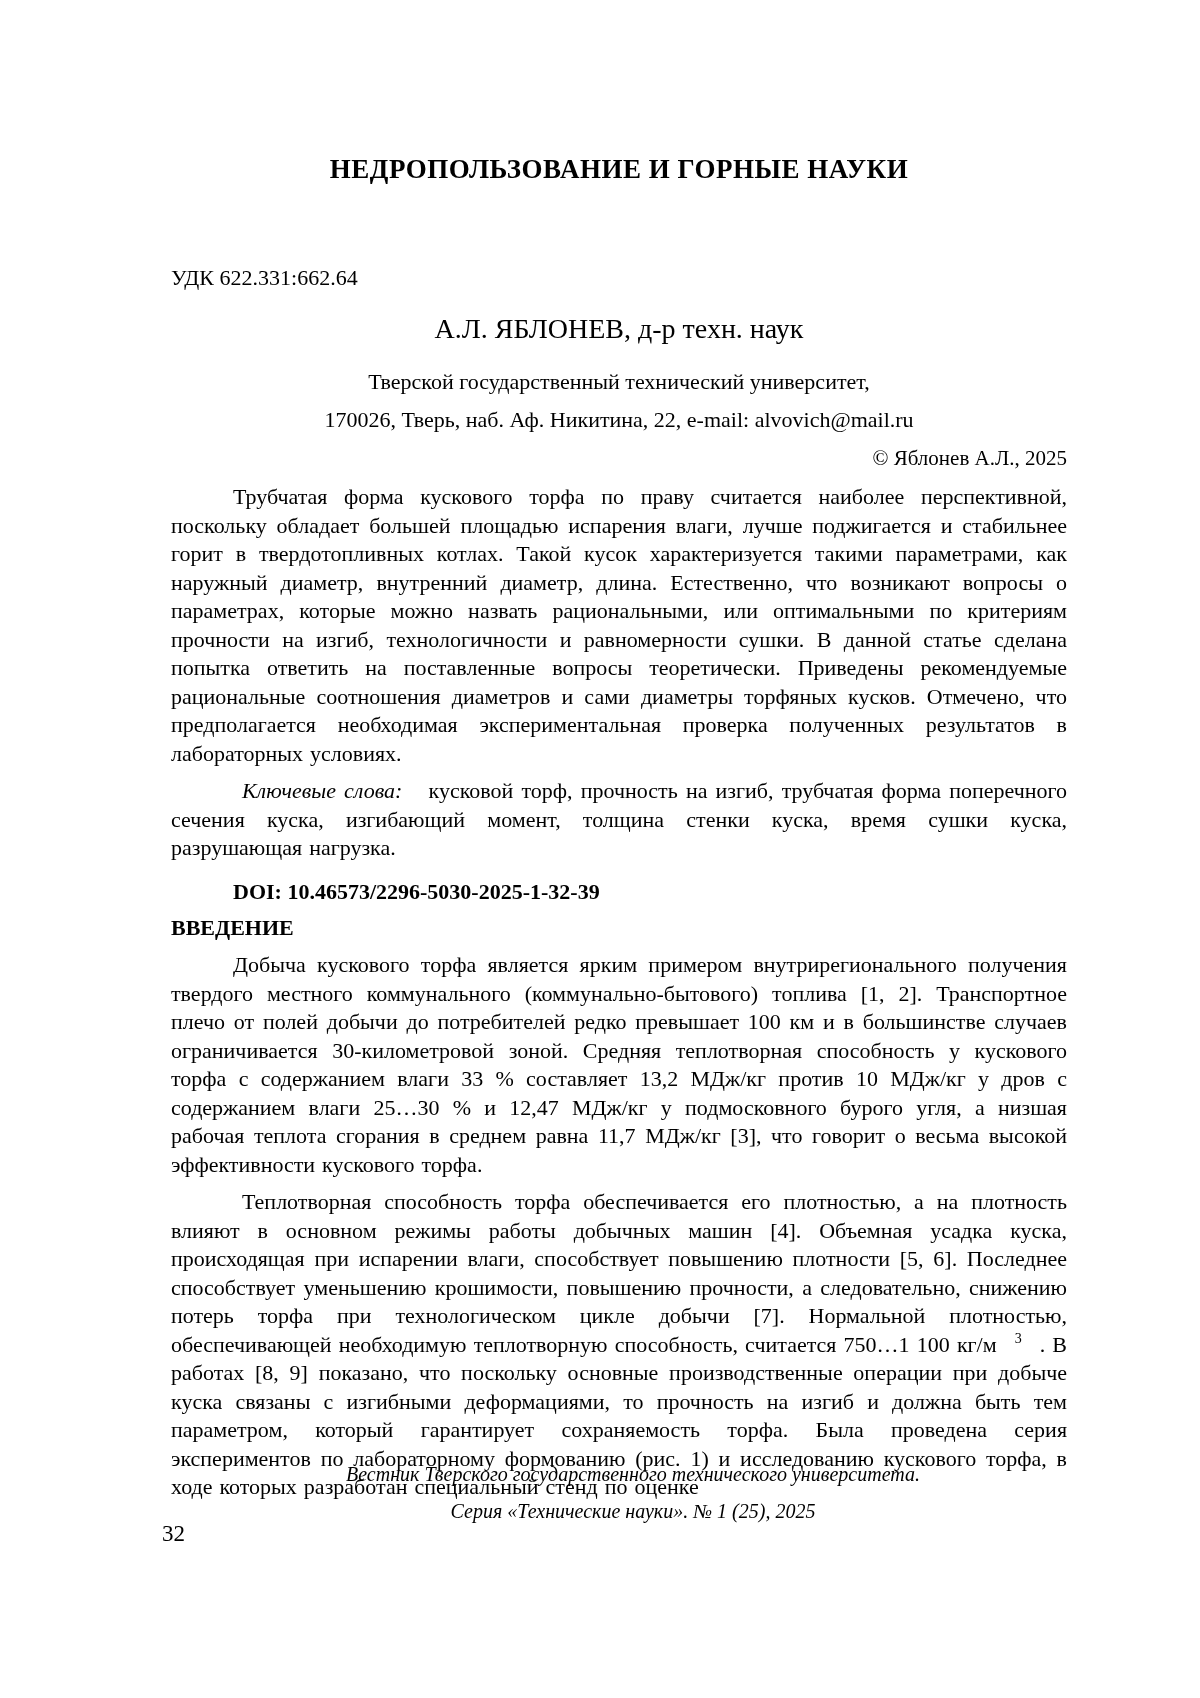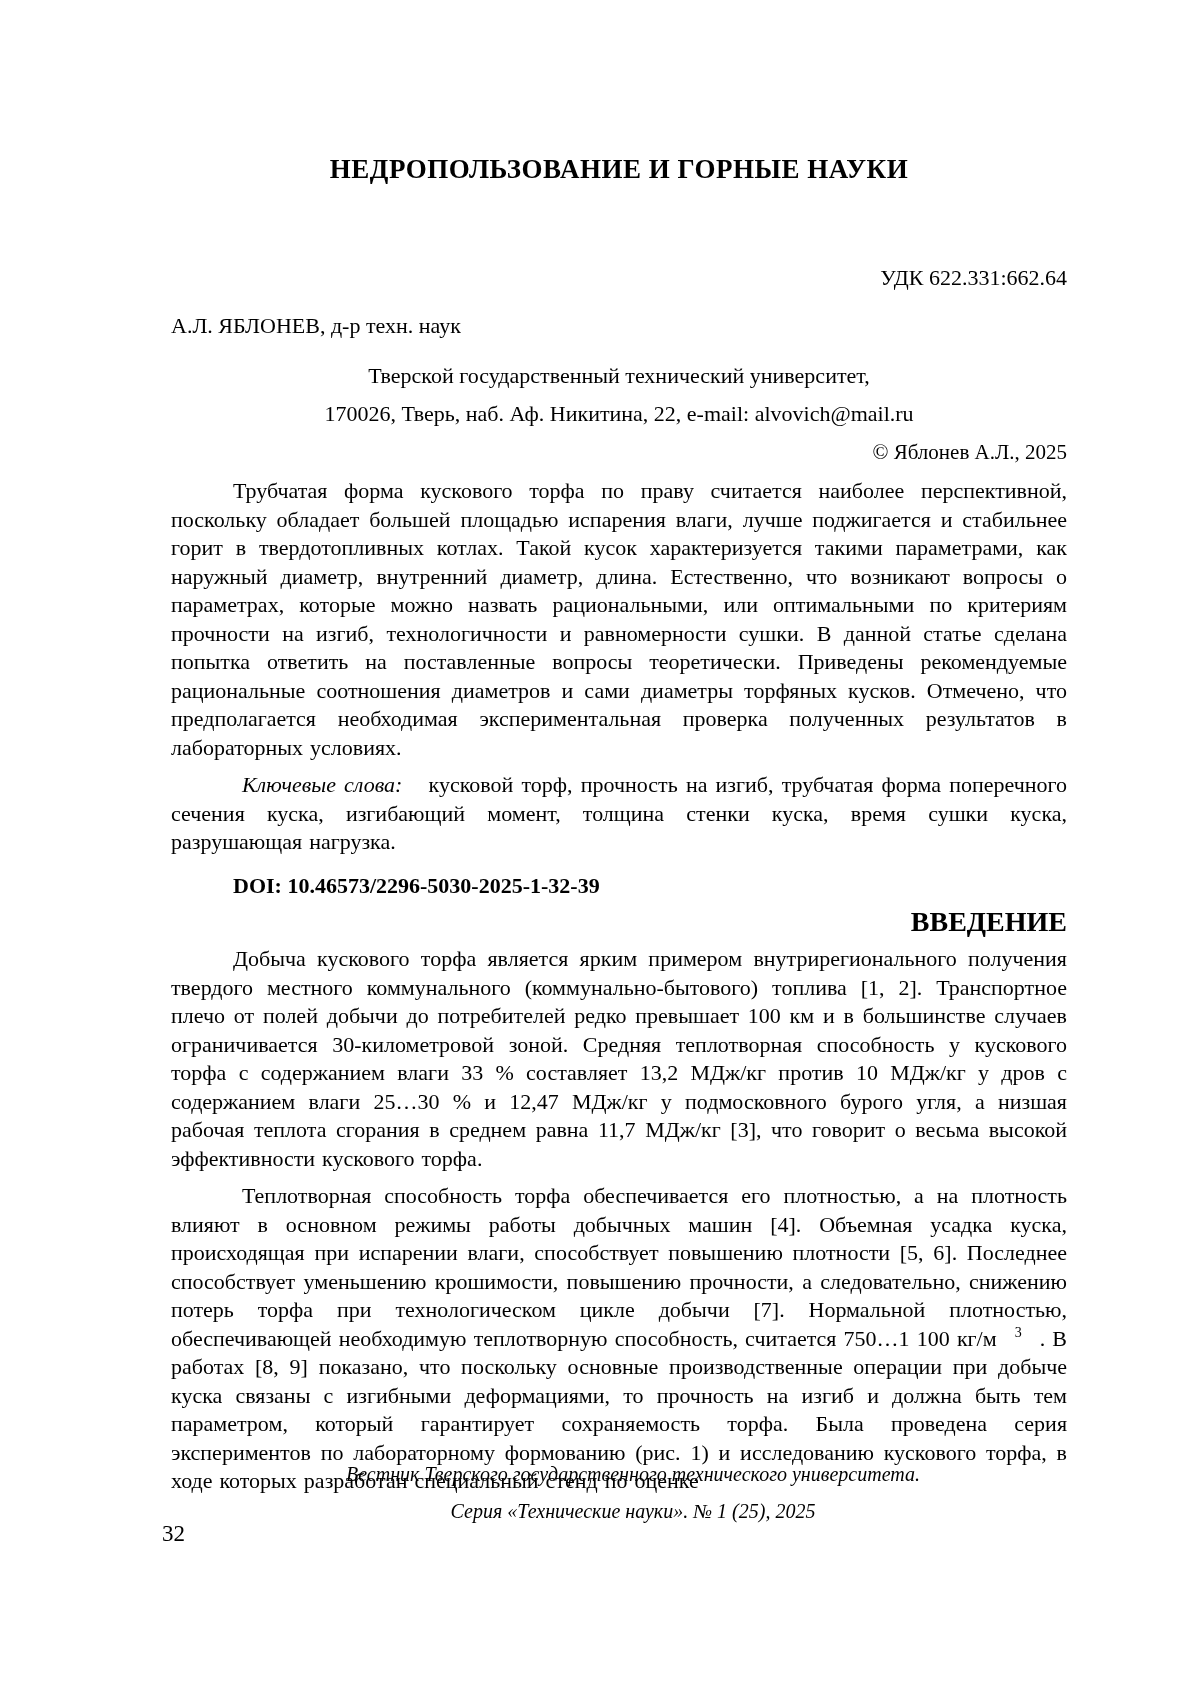--- a/index.html
+++ b/index.html
@@ -19,33 +19,33 @@
   }
   .section-title {
     text-align: center;
     font-size: 27px;
     font-weight: bold;
     letter-spacing: 0.5px;
   }
   .udk {
     margin-top: 80px;
     font-size: 22px;
-    text-align: right;
   }
   .article-title {
     margin-top: 28px;
     text-align: center;
     font-size: 23px;
     font-weight: bold;
     line-height: 31px;
   }
   .article-title .line { display: block; }
   .author {
     margin-top: 22px;
-    font-size: 22px;
+    text-align: center;
+    font-size: 28px;
   }
   .affiliation {
     margin-top: 22px;
     text-align: center;
     font-size: 22px;
     line-height: 29px;
   }
   .affiliation .line { display: block; }
   .copyright {
     margin-top: 12px;
@@ -61,23 +61,23 @@
   }
   .abstract { margin-top: 12px; }
   .kw-label { font-style: italic; }
   .doi {
     margin-top: 16px;
     font-size: 22px;
     font-weight: bold;
     text-indent: 62px;
   }
   .intro-heading {
-    text-align: right;
+    text-align: left;
     font-weight: bold;
-    font-size: 28px;
+    font-size: 22px;
     line-height: 28.5px;
   }
   .intro-p2 { margin-top: 9px; }
   sup.par-sup { font-size: 14px; line-height: 0; }
   .footer {
     position: absolute;
     top: 1424px;
     left: 6px;
     width: 100%;
     text-align: center;

